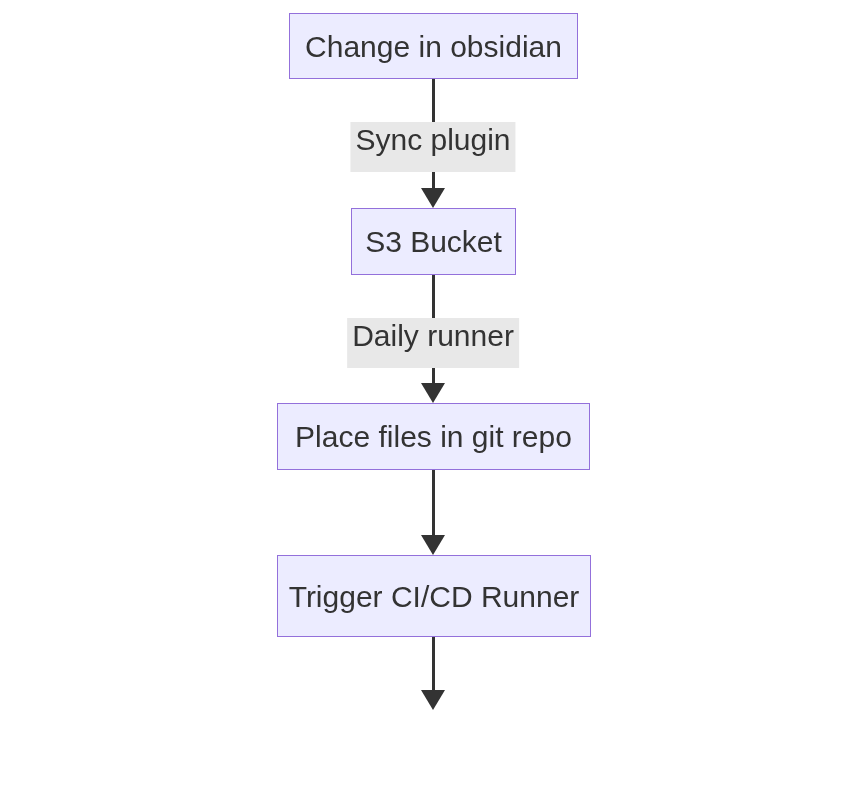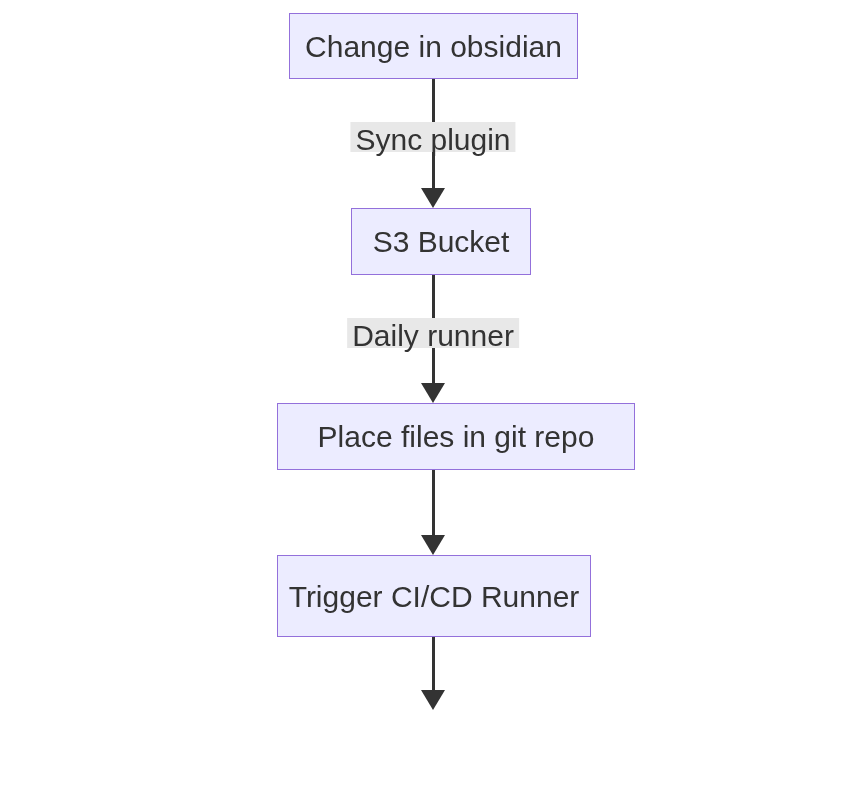--- a/index.html
+++ b/index.html
@@ -47,29 +47,29 @@
     border-left: 12px solid transparent;
     border-right: 12px solid transparent;
     border-top: 20px solid var(--edge-color);
   }
   .edge-label {
     position: absolute;
     transform: translateX(-50%);
     background: var(--edge-label-bg);
     color: var(--text-color);
     font-size: 30px;
-    height: 30px;
+    height: 50px;
     line-height: 35px;
     padding: 0 5px;
     white-space: nowrap;
   }
   
   #node-0 { left: 289px; top: 13px;  width: 289px; height: 66px; }
-  #node-1 { left: 351px; top: 208px; width: 180px; height: 67px; }
-  #node-2 { left: 277px; top: 403px; width: 358px; height: 67px; }
+  #node-1 { left: 351px; top: 208px; width: 165px; height: 67px; }
+  #node-2 { left: 277px; top: 403px; width: 313px; height: 67px; }
   #node-3 { left: 277px; top: 555px; width: 314px; height: 82px; }
   #node-4 { left: 189px; top: 710px; width: 486px; height: 67px; }
   
   #edge-line-0 { left: 432px; top: 79px;  height: 111px; }
   #edge-line-1 { left: 432px; top: 275px; height: 110px; }
   #edge-line-2 { left: 432px; top: 470px; height: 67px;  }
   #edge-line-3 { left: 432px; top: 622px; height: 70px;  }
   #arrowhead-0 { left: 421px; top: 188px; }
   #arrowhead-1 { left: 421px; top: 383px; }
   #arrowhead-2 { left: 421px; top: 535px; }

